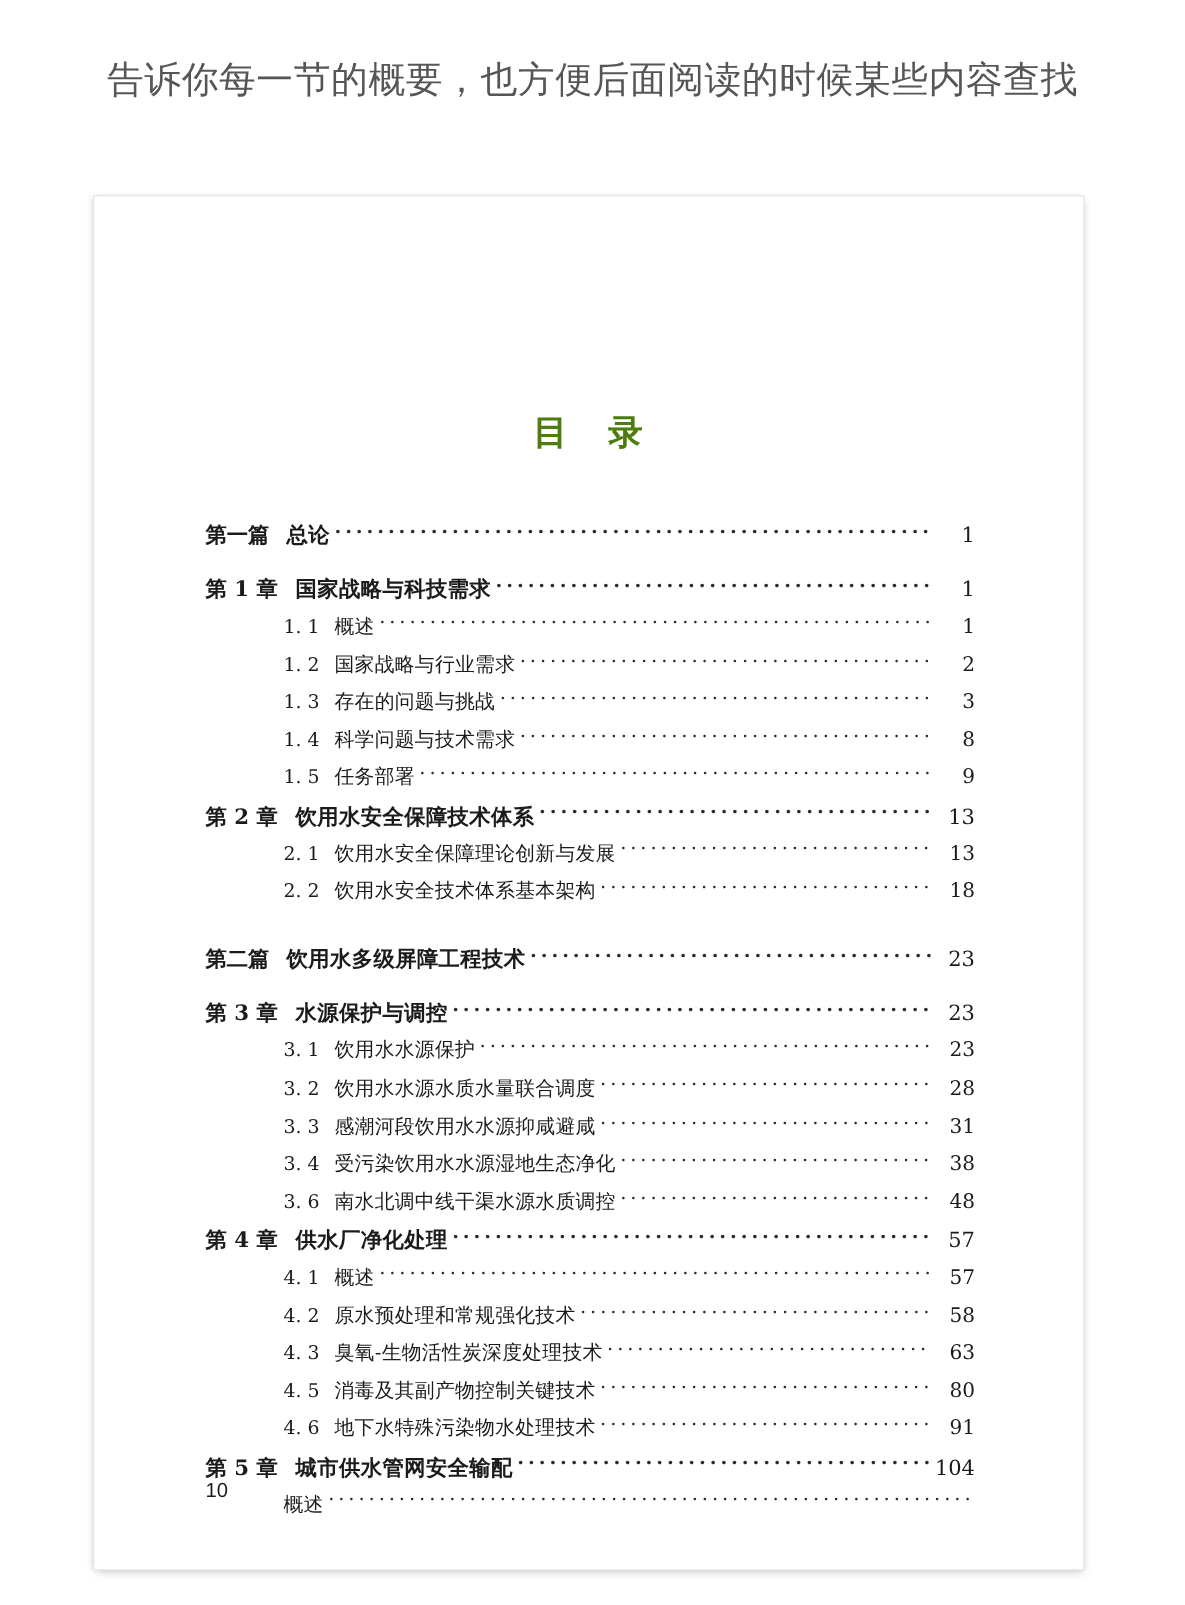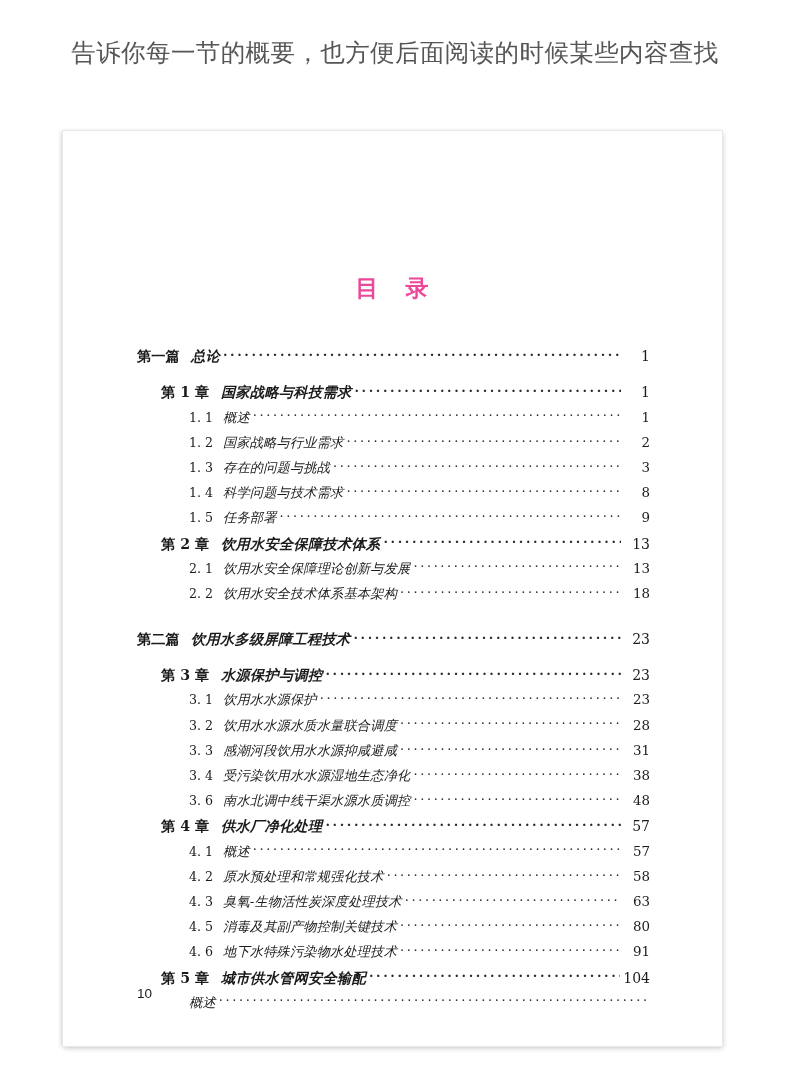--- a/index.html
+++ b/index.html
@@ -56,21 +56,21 @@
   .toc-title {
     position: absolute;
     left: 0;
     top: 142px;
     width: 659px;
     text-align: center;
     font-family: "DejaVu Serif", "Liberation Serif", serif;
     font-weight: bold;
     font-size: 23px;
     letter-spacing: 1px;
-    color: #ec4899;
+    color: #4d7c0f;
   }
   .toc-title .gap { display: inline-block; width: 26px; }
 
   
   .toc-list {
     position: absolute;
     left: 74px;
     top: 216px;
     width: 513px;
   }
@@ -84,21 +84,20 @@
     white-space: nowrap;
   }
 
   .lbl {
     flex: 0 0 auto;
     display: inline-block;
   }
   .ttl {
     flex: 0 0 auto;
     display: inline-block;
-    font-style: italic;
   }
   .leader {
     flex: 1 1 auto;
     min-width: 8px;
     position: relative;
     overflow: hidden;
     height: 1em;
     margin: 0 3px;
   }
   .leader::before {
@@ -124,21 +123,20 @@
     margin-left: 0px;
     font-weight: bold;
     font-size: 14.2px;
   }
   .lv-part .lbl { width: 54px; }
   .lv-part .ttl { letter-spacing: 0.3px; }
   .lv-part .pg  { font-size: 14px; font-weight: normal; }
 
   
   .lv-chapter {
-    margin-left: 24px;
     font-weight: bold;
     font-size: 14.2px;
   }
   .lv-chapter .lbl { width: 60px; }
   .lv-chapter .ttl { letter-spacing: 0.3px; }
   .lv-chapter .pg  { font-size: 14px; font-weight: normal; }
 
   
   .lv-section {
     margin-left: 52px;

